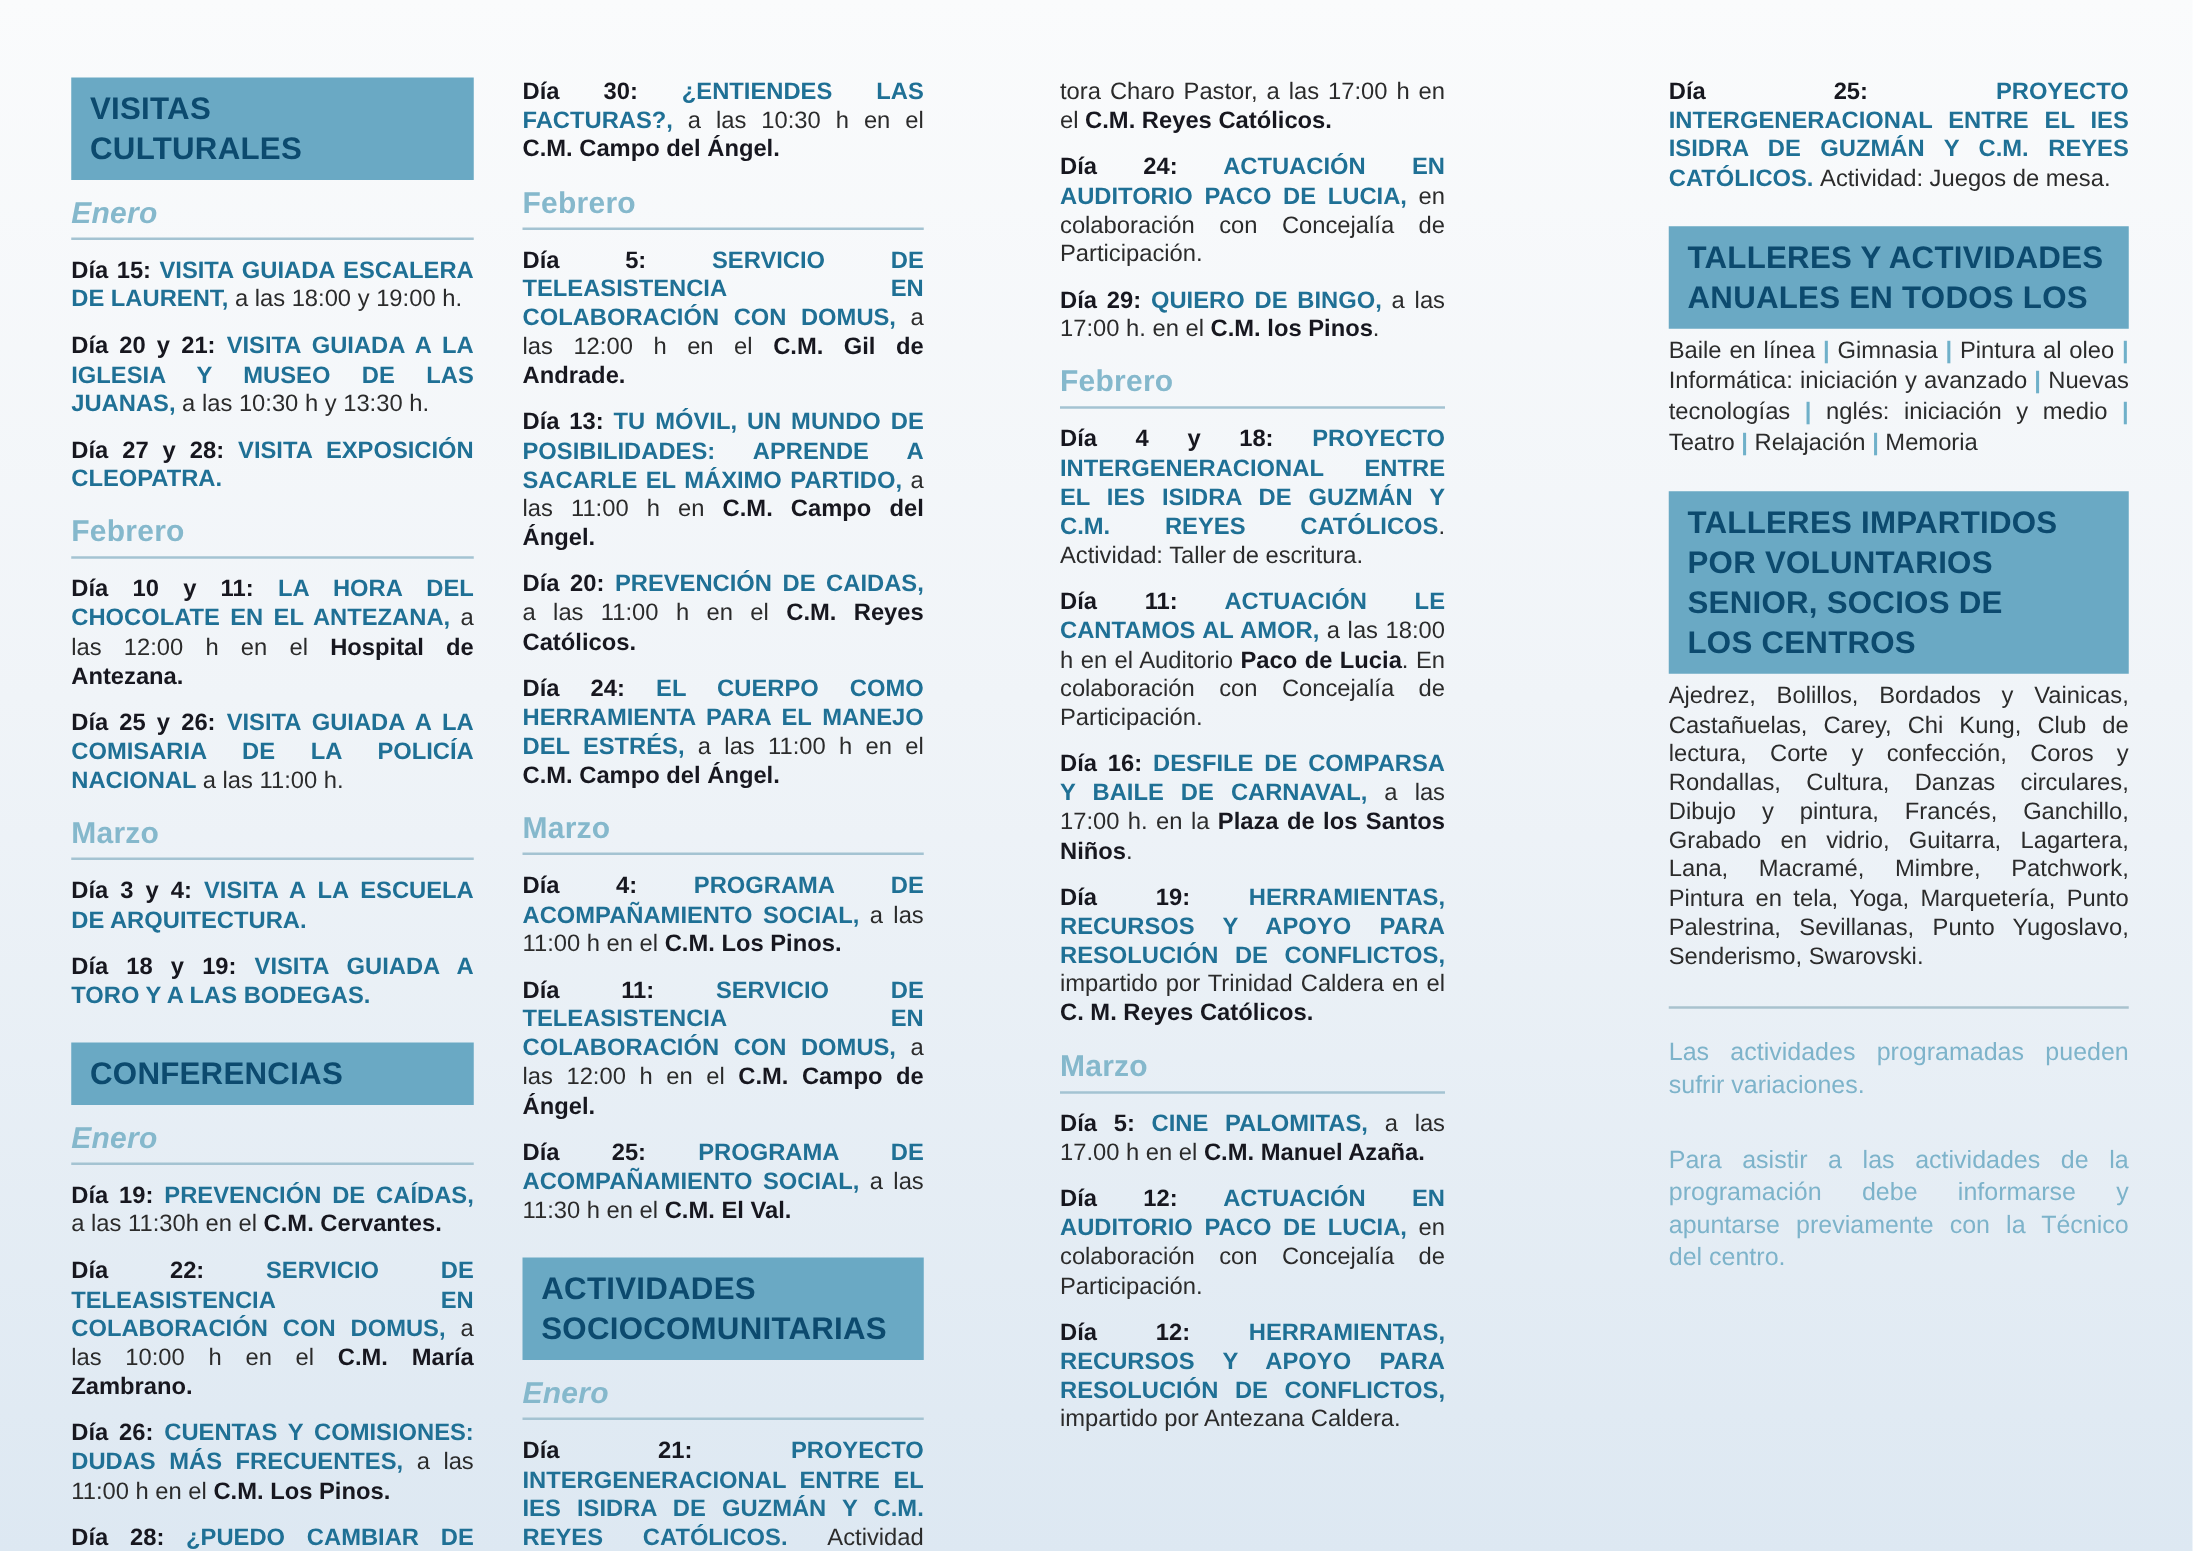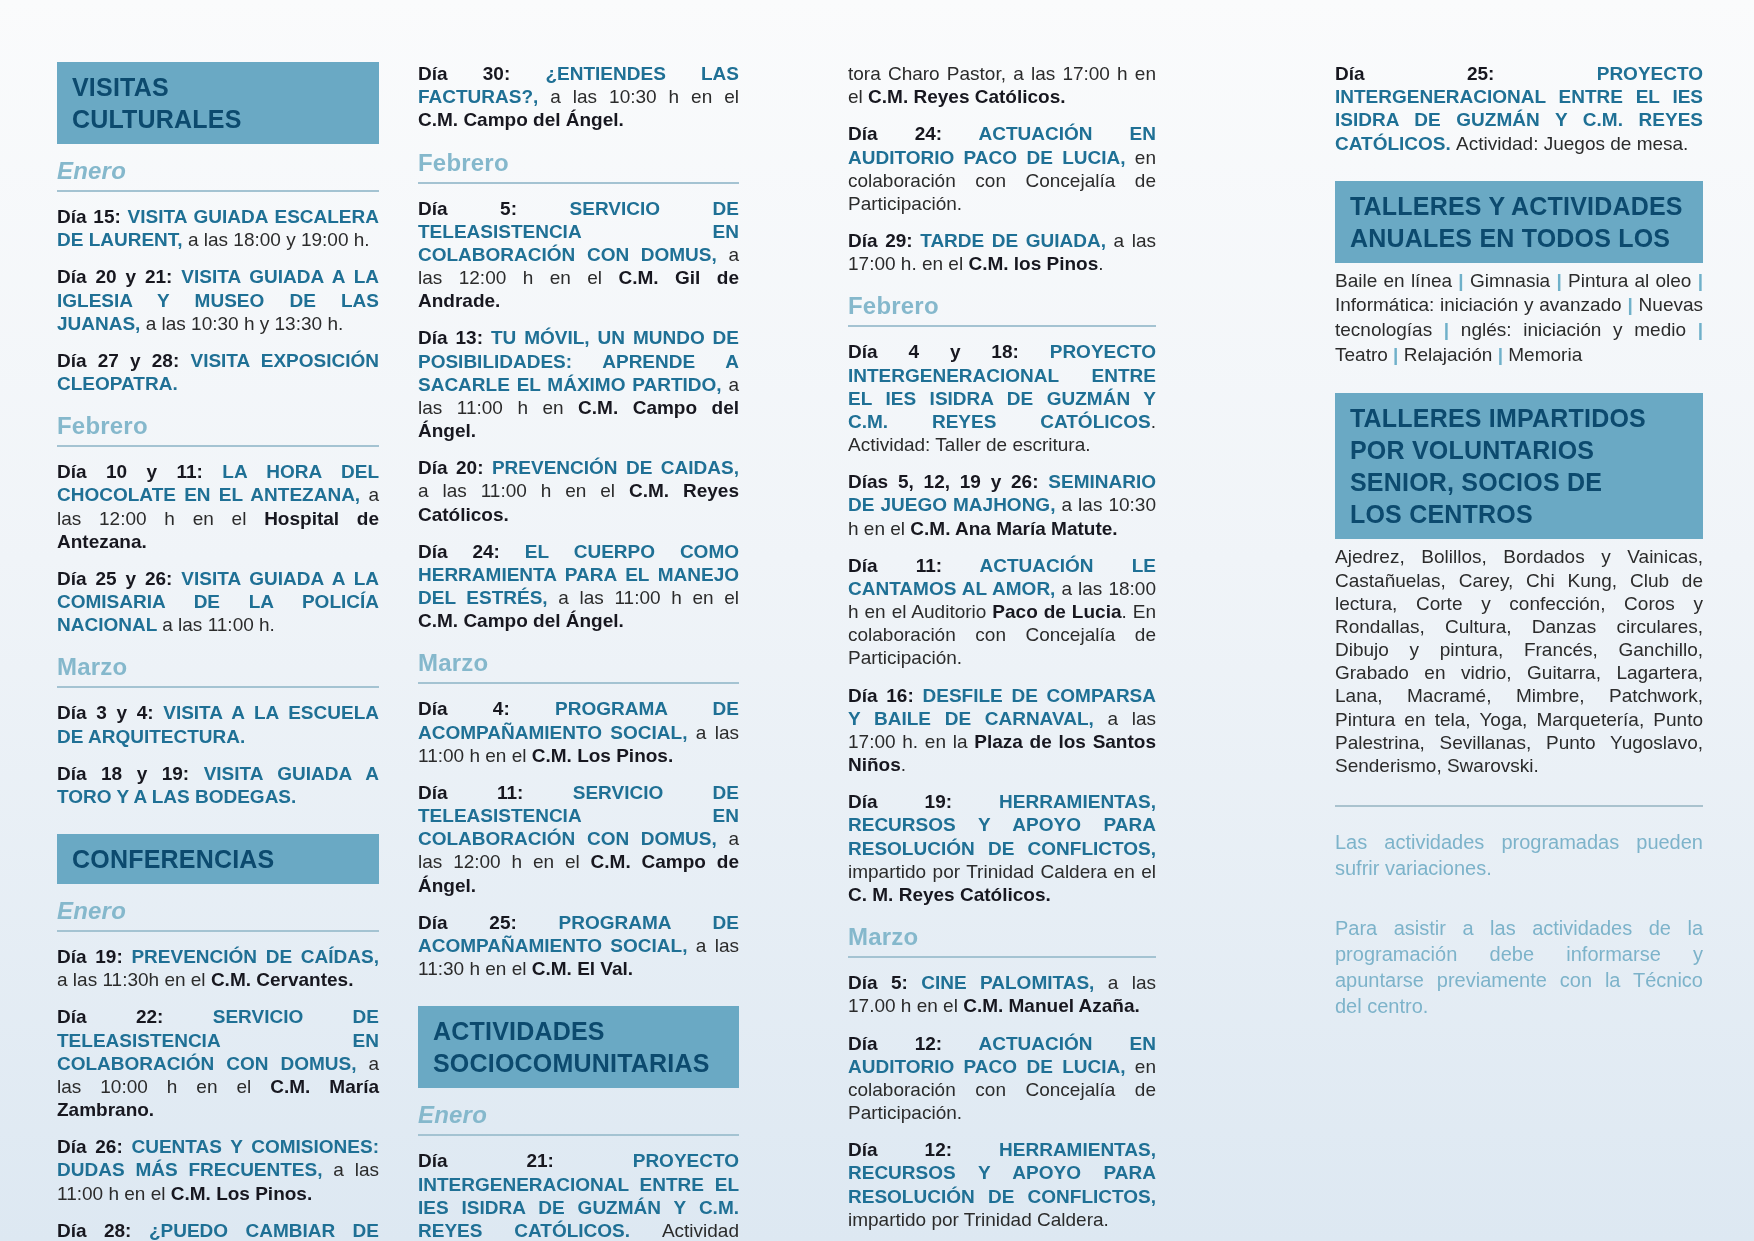--- a/index.html
+++ b/index.html
@@ -91,31 +91,30 @@
       <div class="section-header gap-top">
         <div>ACTIVIDADES</div>
         <div>SOCIOCOMUNITARIAS</div>
       </div>
       <div class="month"><span class="">Enero</span></div>
       <p class="entry"><span class="seg-day">Día 21: </span><span class="seg-title">PROYECTO INTERGENERACIONAL ENTRE EL IES ISIDRA DE GUZMÁN Y C.M. REYES CATÓLICOS. </span><span class="seg-plain">Actividad Bingo.</span></p>
     </div>
   <div class="col col-3">
       <p class="entry"><span class="seg-plain">tora Charo Pastor, a las 17:00 h en el </span><span class="seg-bold">C.M. Reyes Católicos.</span></p>
       <p class="entry"><span class="seg-day">Día 24: </span><span class="seg-title">ACTUACIÓN EN AUDITORIO PACO DE LUCIA, </span><span class="seg-plain">en colaboración con Concejalía de Participación.</span></p>
-      <p class="entry"><span class="seg-day">Día 29: </span><span class="seg-title">TARDE DE GUIADA, </span><span class="seg-plain">a las 17:00 h. en el </span><span class="seg-bold">C.M. los Pinos</span><span class="seg-plain">.</span></p>
+      <p class="entry"><span class="seg-day">Día 29: </span><span class="seg-title">QUIERO DE BINGO, </span><span class="seg-plain">a las 17:00 h. en el </span><span class="seg-bold">C.M. los Pinos</span><span class="seg-plain">.</span></p>
       <div class="month"><span class="">Febrero</span></div>
       <p class="entry"><span class="seg-day">Día 4 y 18: </span><span class="seg-title">PROYECTO INTERGENERACIONAL ENTRE EL IES ISIDRA DE GUZMÁN Y C.M. REYES CATÓLICOS</span><span class="seg-plain">. Actividad: Taller de escritura.</span></p>
-      <p class="entry"><span class="seg-day">Días 5, 12, 19 y 26: </span><span class="seg-title">SEMINARIO DE JUEGO MAJHONG, </span><span class="seg-plain">a las 10:30 h en el </span><span class="seg-bold">C.M. Ana María Matute.</span></p>
       <p class="entry"><span class="seg-day">Día 11: </span><span class="seg-title">ACTUACIÓN LE CANTAMOS AL AMOR, </span><span class="seg-plain">a las 18:00 h en el Auditorio </span><span class="seg-bold">Paco de Lucia</span><span class="seg-plain">. En colaboración con Concejalía de Participación.</span></p>
       <p class="entry"><span class="seg-day">Día 16: </span><span class="seg-title">DESFILE DE COMPARSA Y BAILE DE CARNAVAL, </span><span class="seg-plain">a las 17:00 h. en la </span><span class="seg-bold">Plaza de los Santos Niños</span><span class="seg-plain">.</span></p>
       <p class="entry"><span class="seg-day">Día 19: </span><span class="seg-title">HERRAMIENTAS, RECURSOS Y APOYO PARA RESOLUCIÓN DE CONFLICTOS, </span><span class="seg-plain">impartido por Trinidad Caldera en el </span><span class="seg-bold">C. M. Reyes Católicos.</span></p>
       <div class="month"><span class="">Marzo</span></div>
       <p class="entry"><span class="seg-day">Día 5: </span><span class="seg-title">CINE PALOMITAS, </span><span class="seg-plain">a las 17.00 h en el </span><span class="seg-bold">C.M. Manuel Azaña.</span></p>
       <p class="entry"><span class="seg-day">Día 12: </span><span class="seg-title">ACTUACIÓN EN AUDITORIO PACO DE LUCIA, </span><span class="seg-plain">en colaboración con Concejalía de Participación.</span></p>
-      <p class="entry"><span class="seg-day">Día 12: </span><span class="seg-title">HERRAMIENTAS, RECURSOS Y APOYO PARA RESOLUCIÓN DE CONFLICTOS, </span><span class="seg-plain">impartido por Trinidad Caldera.</span></p>
+      <p class="entry"><span class="seg-day">Día 12: </span><span class="seg-title">HERRAMIENTAS, RECURSOS Y APOYO PARA RESOLUCIÓN DE CONFLICTOS, </span><span class="seg-plain">impartido por Antezana Caldera.</span></p>
     </div>
   <div class="col col-4">
       <p class="entry"><span class="seg-day">Día 25: </span><span class="seg-title">PROYECTO INTERGENERACIONAL ENTRE EL IES ISIDRA DE GUZMÁN Y C.M. REYES CATÓLICOS. </span><span class="seg-plain">Actividad: Juegos de mesa.</span></p>
       <div class="section-header gap-top">
         <div>TALLERES Y ACTIVIDADES</div>
         <div>ANUALES EN TODOS LOS</div>
       </div>
       <p class="entry pipes"><span class="seg-plain">Baile en línea</span><span class="seg-pipe"> | </span><span class="seg-plain">Gimnasia</span><span class="seg-pipe"> | </span><span class="seg-plain">Pintura al oleo</span><span class="seg-pipe"> | </span><span class="seg-plain">Informática: iniciación y avanzado</span><span class="seg-pipe"> | </span><span class="seg-plain">Nuevas tecnologías</span><span class="seg-pipe"> | </span><span class="seg-plain">nglés: iniciación y medio</span><span class="seg-pipe"> | </span><span class="seg-plain">Teatro</span><span class="seg-pipe"> | </span><span class="seg-plain">Relajación</span><span class="seg-pipe"> | </span><span class="seg-plain">Memoria</span></p>
       <div class="section-header gap-top">
         <div>TALLERES IMPARTIDOS</div>

